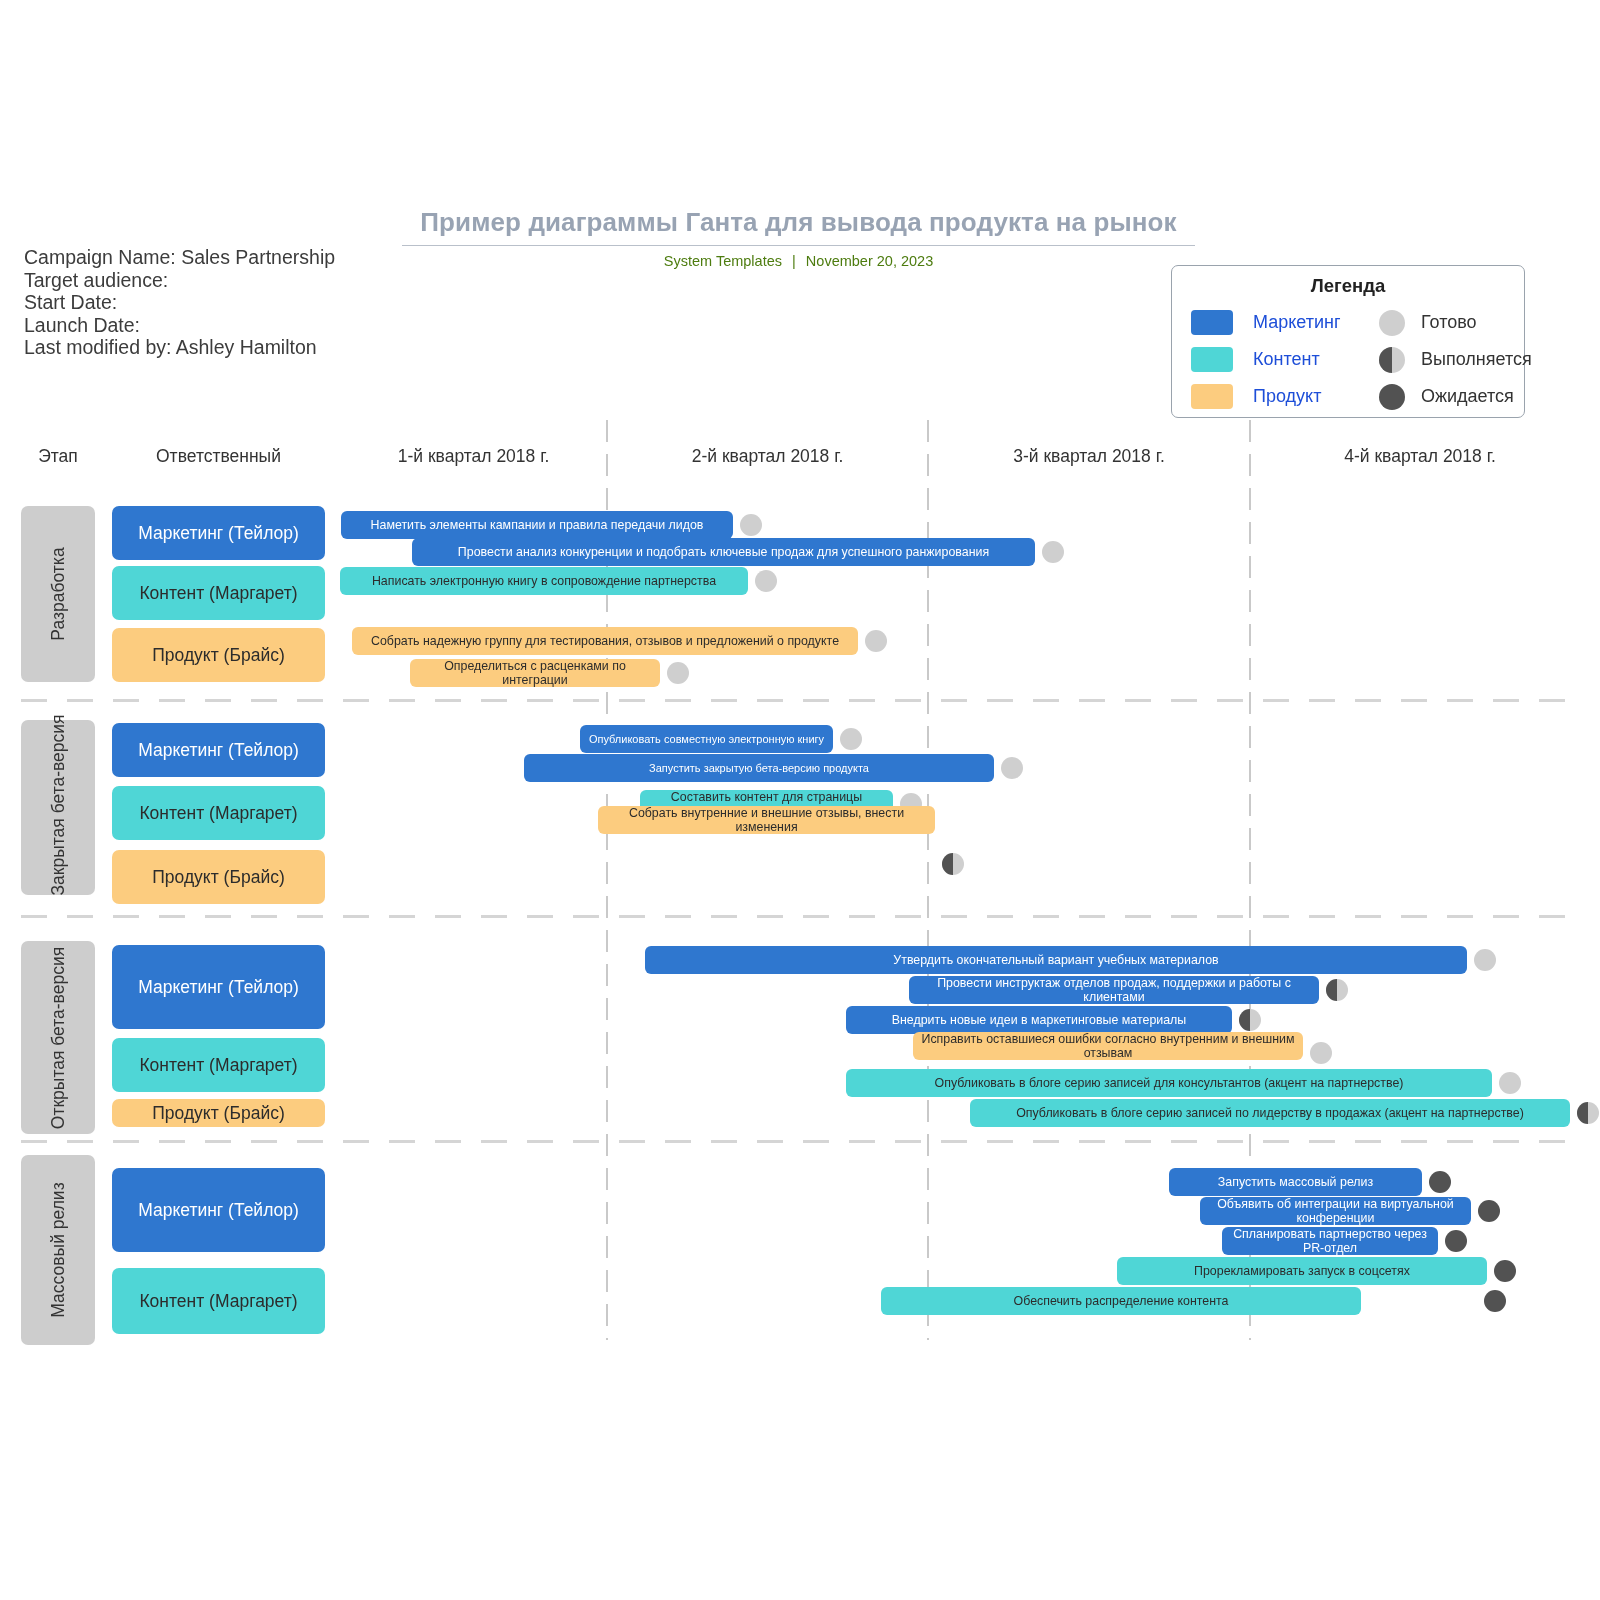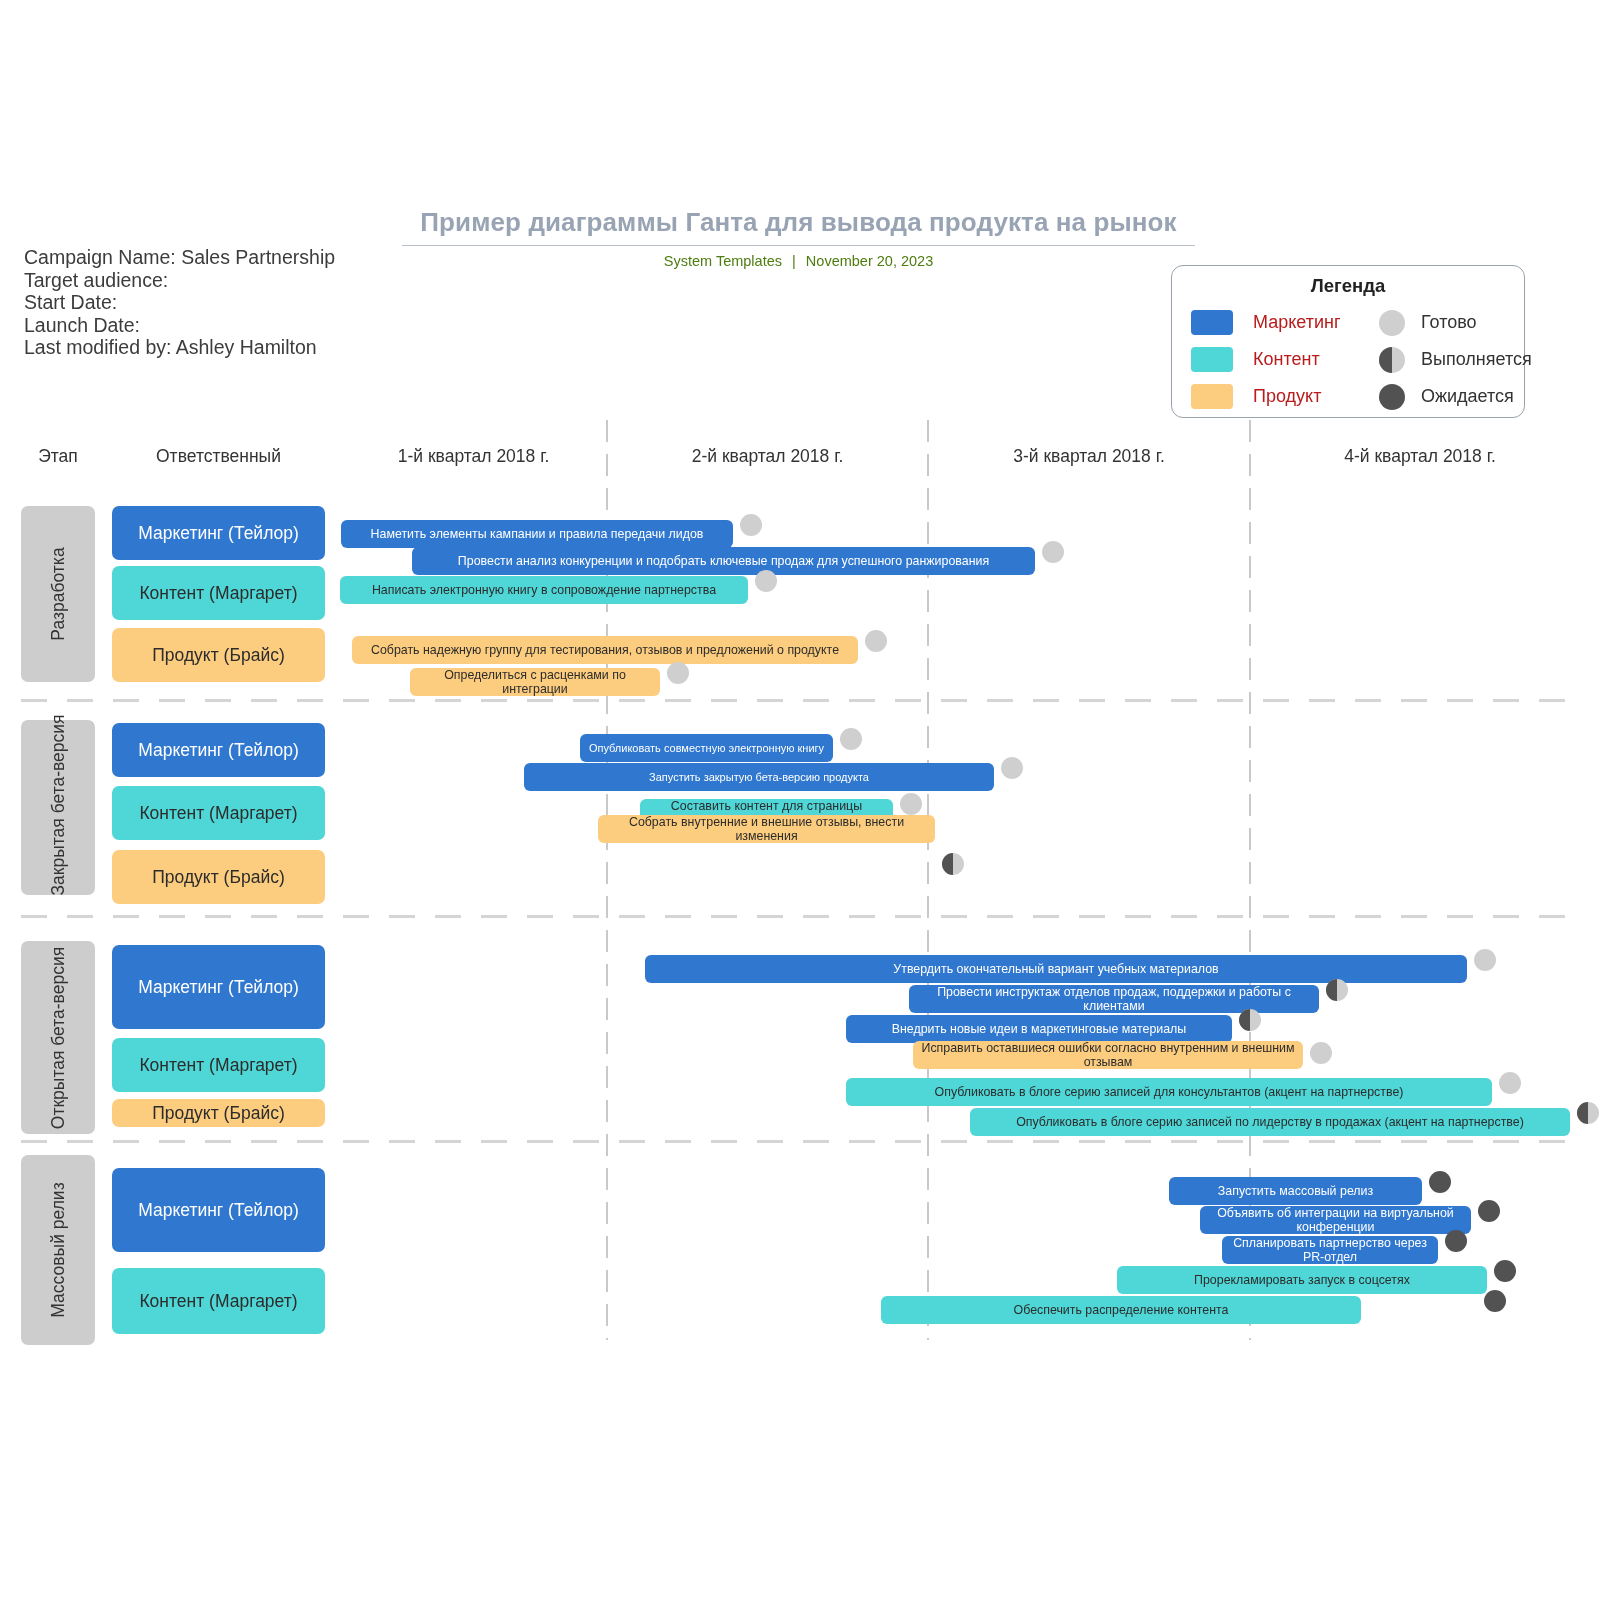--- a/index.html
+++ b/index.html
@@ -48,21 +48,21 @@
     white-space: nowrap;
   }
   .subtitle .sep { padding: 0 6px; }
 
   
   .legend {
     position: absolute;
     left: 1171px; top: 265px;
     width: 354px; height: 153px;
     border: 1.4px solid #9aa3ad;
-    border-radius: 12px;
+    border-radius: 7px;
     background: #fff;
     padding: 9px 0 0 0;
   }
   .legend-title {
     text-align: center;
     font-size: 18.5px;
     font-weight: bold;
     color: #222;
     margin-bottom: 7px;
   }
@@ -73,21 +73,21 @@
     height: 37px;
     padding-left: 19px;
   }
   .swatch {
     width: 42px; height: 25px;
     border-radius: 4px;
     flex: 0 0 auto;
   }
   .legend-cat-label {
     font-size: 18px;
-    color: #b91c1c;
+    color: #1d4ed8;
     margin-left: 20px;
     width: 126px;
     flex: 0 0 auto;
   }
   .status-dot {
     width: 26px; height: 26px;
     border-radius: 50%;
     flex: 0 0 auto;
     position: relative;
     overflow: hidden;
@@ -175,21 +175,20 @@
   
   .bar {
     position: absolute;
     height: 28px;
     border-radius: 6px;
     display: flex;
     align-items: center;
     justify-content: center;
     overflow: hidden;
     padding: 0 8px;
-    margin-top: 9px;
   }
   .bar .bar-label {
     font-size: 12.4px;
     line-height: 14px;
     text-align: center;
     white-space: normal;
     max-height: 28px;
   }
   .bar.marketing { background: #2f77cf; }
   .bar.marketing .bar-label { color: #ffffff; }

